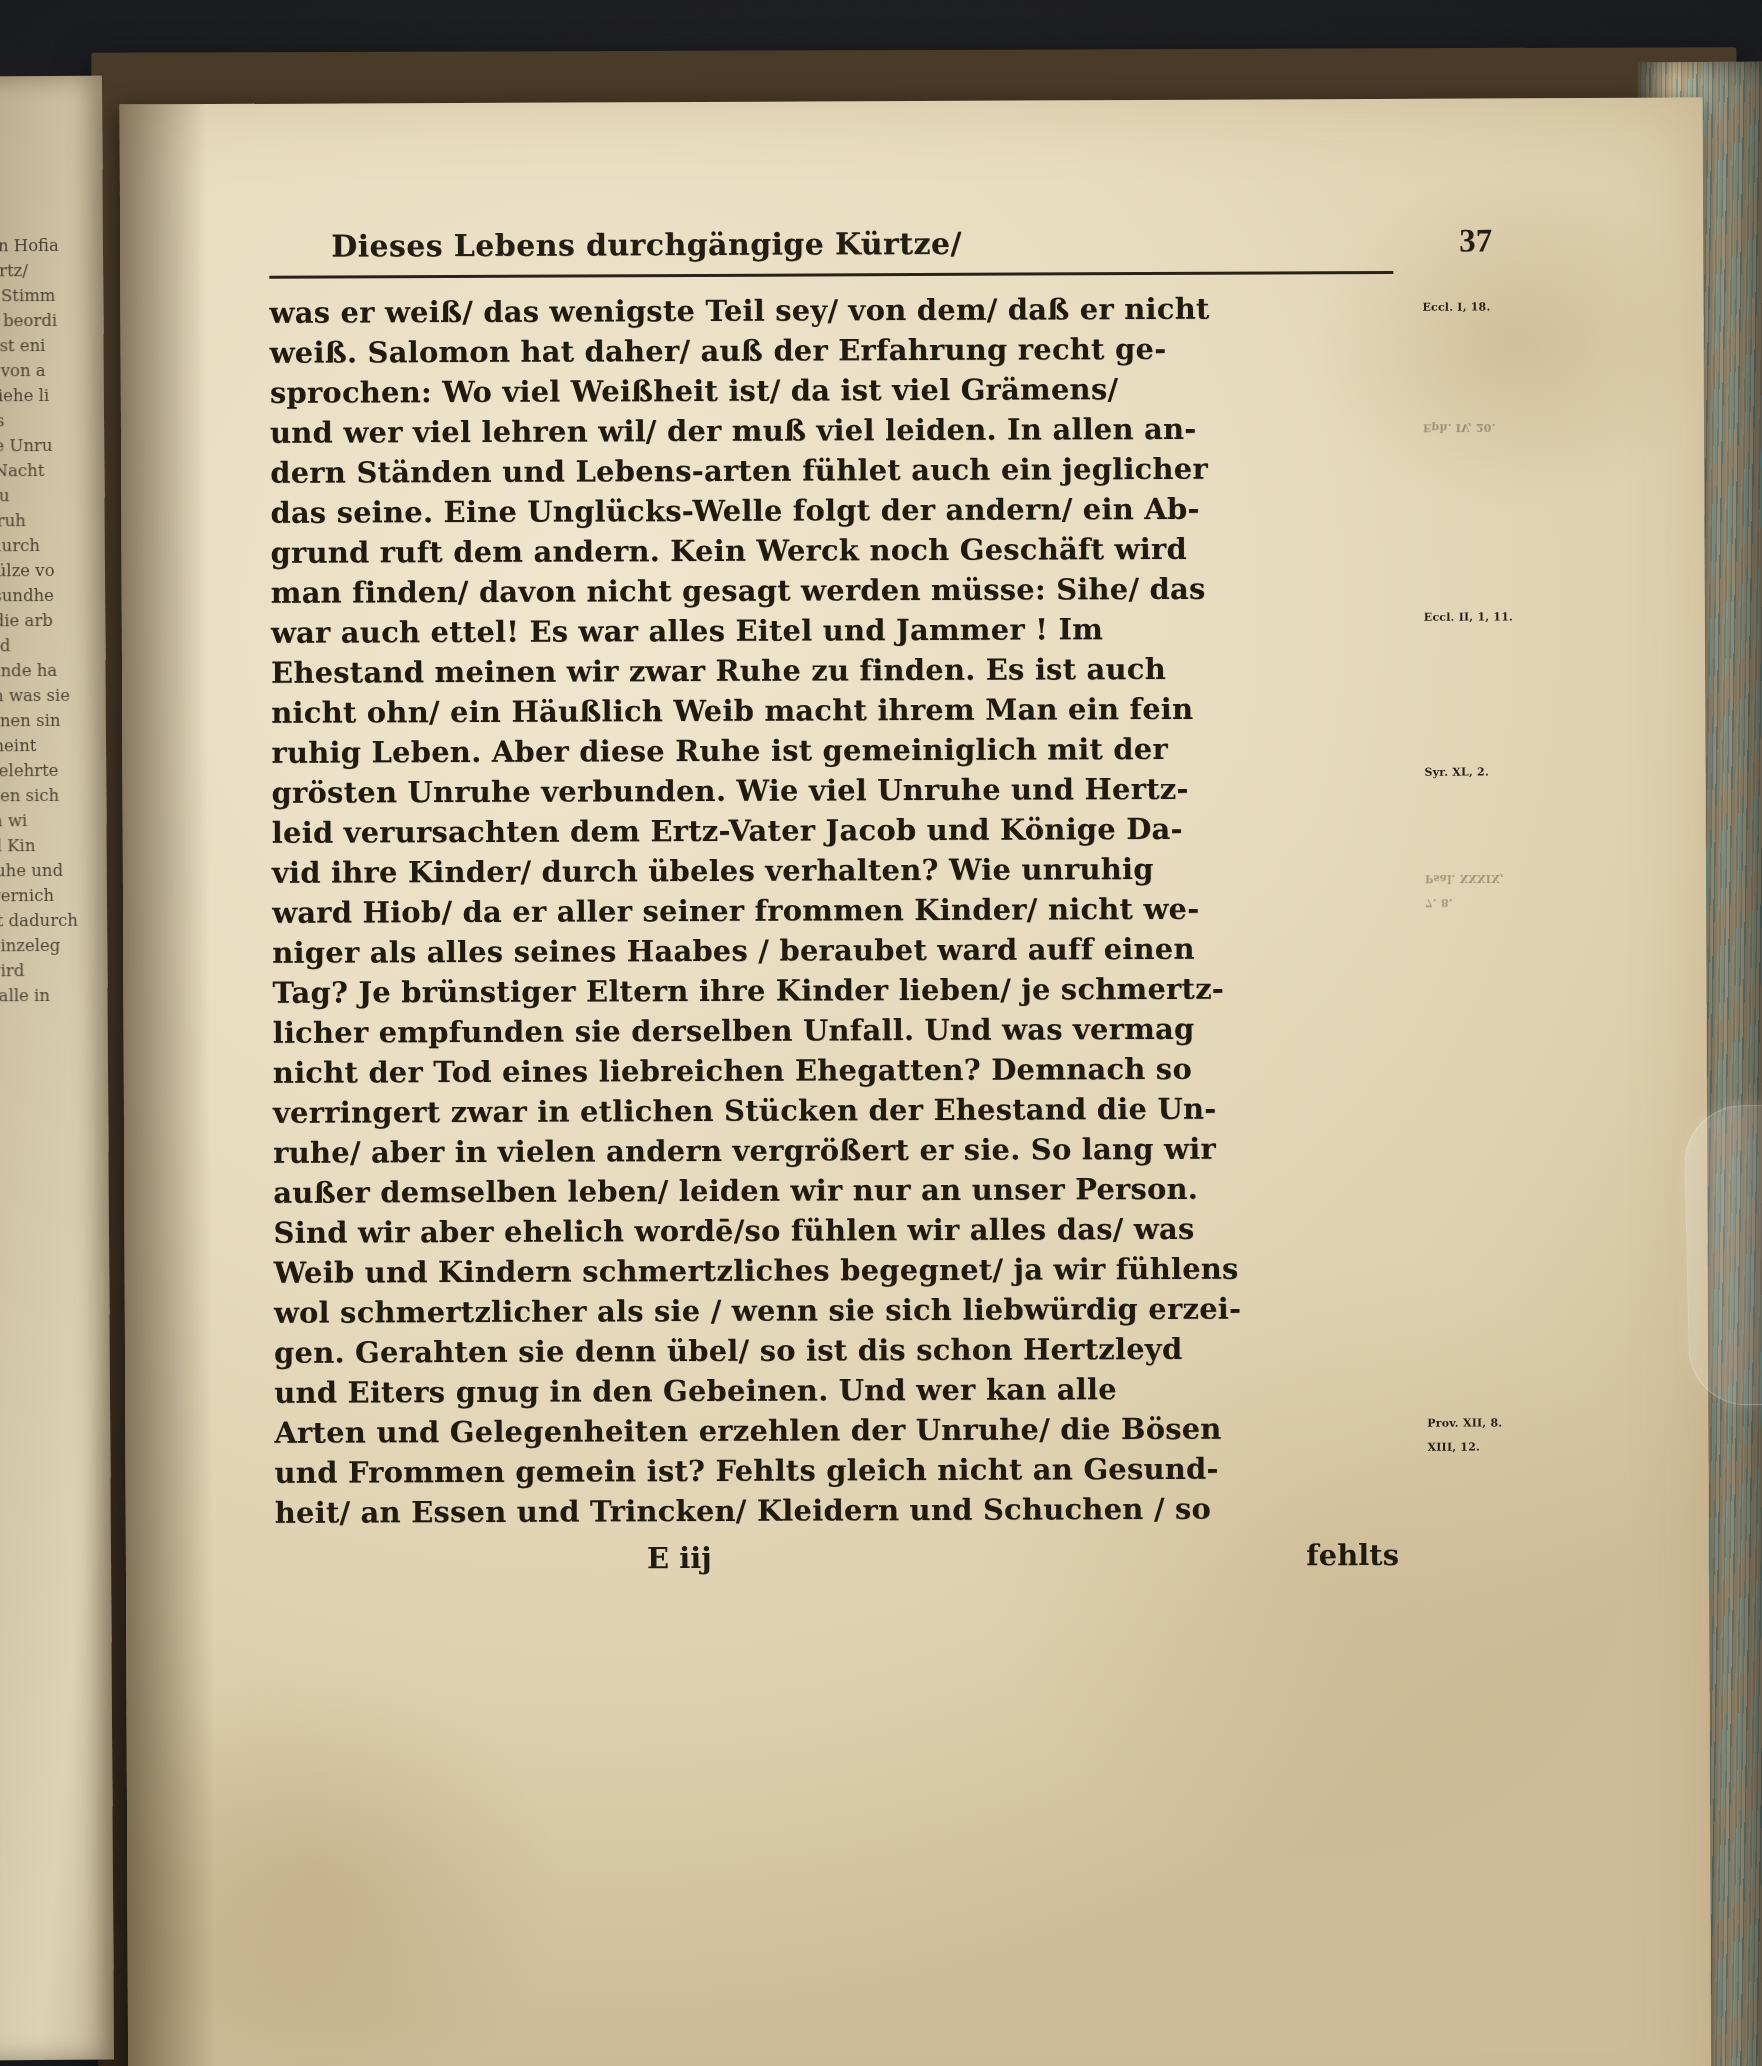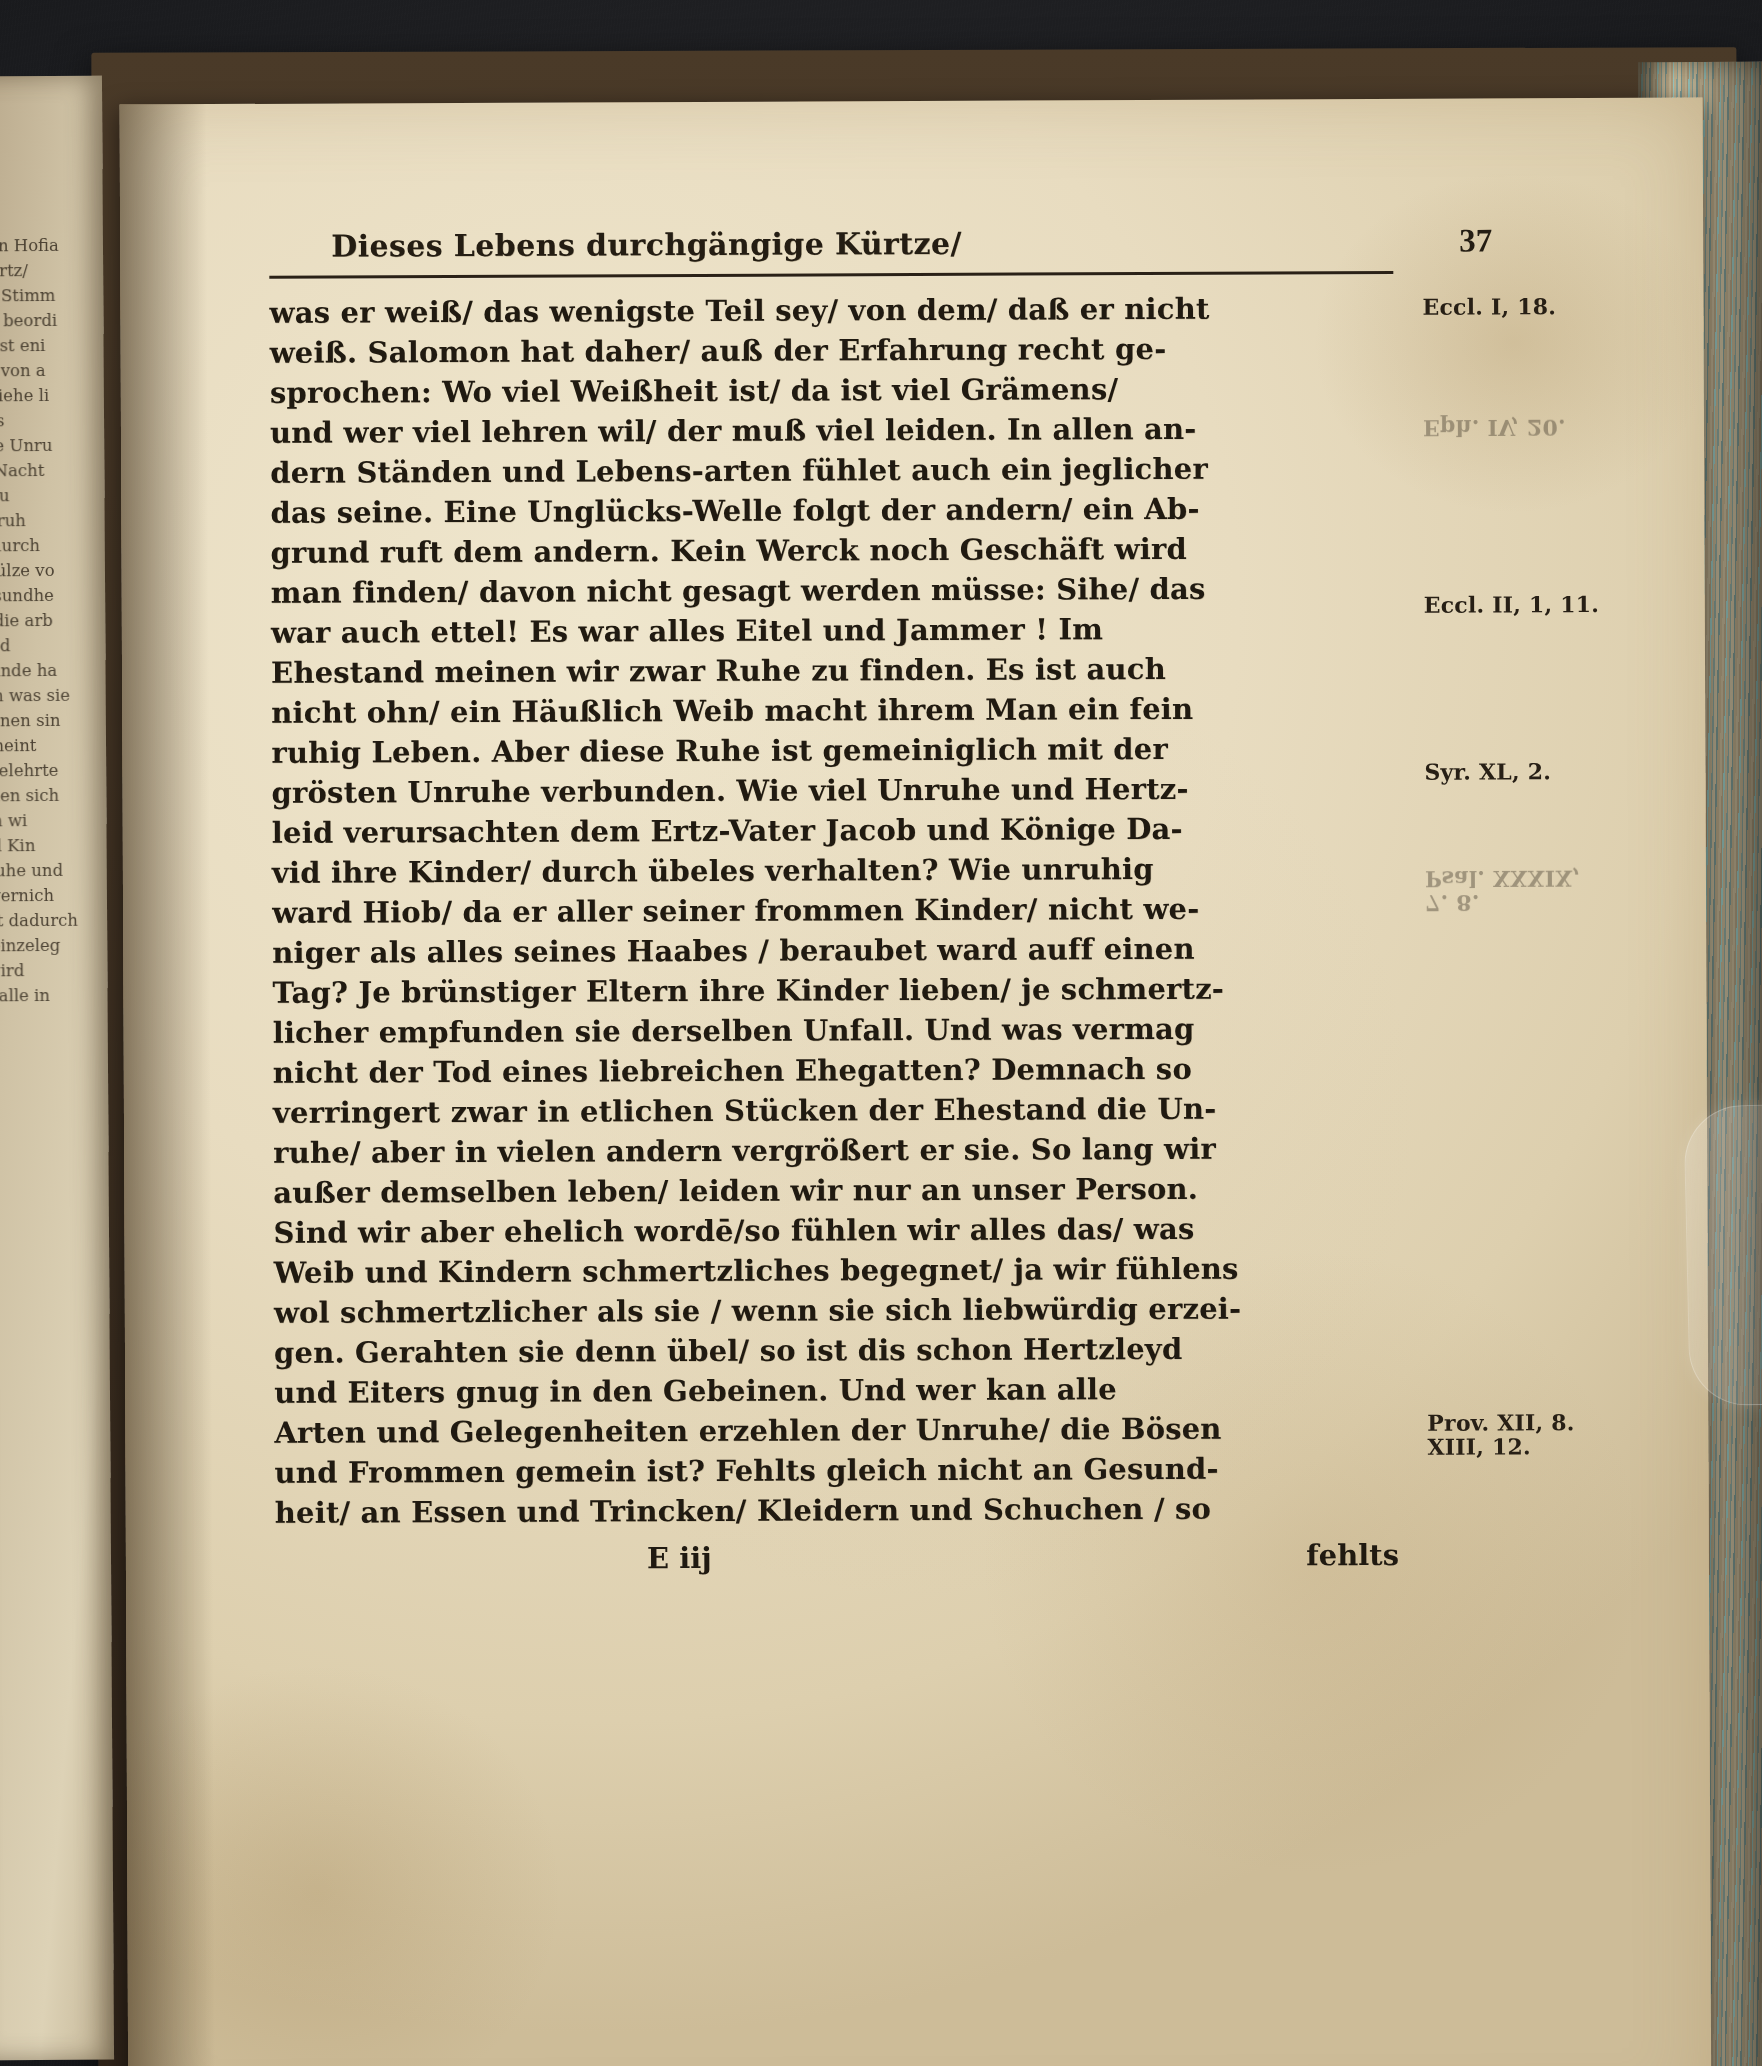--- a/index.html
+++ b/index.html
@@ -199,21 +199,21 @@
   .margin-notes {
     position: absolute;
     left: 1302px;
     top: 124px;
     width: 231px;
   }
   .mnote {
     position: absolute;
     font-family: "DejaVu Serif", serif;
     font-weight: 700;
-    font-size: 22px;
+    font-size: 11px;
     line-height: 21.5px;
     color: #271f15;
     letter-spacing: 0.2px;
   }
   .mnote.faded {
     opacity: .35;
     transform: scaleX(-1) rotate(180deg);
     filter: blur(0.2px);
   }
 
@@ -326,21 +326,21 @@
     <div class="catchword-row">
       <div>E iij</div>
       <div>fehlts</div>
     </div>
 
   </div>
 
   <div class="margin-notes" id="margin-notes">
       <div class="mnote" style="top: 74px;">Eccl. I, 18.</div>
       <div class="mnote faded" style="top: 194px;">Eph. IV, 20.</div>
-      <div class="mnote" style="top: 372px;">Eccl. II, 1, 11.</div>
+      <div class="mnote" style="top: 384px;">Eccl. II, 1, 11.</div>
       <div class="mnote" style="top: 539px;">Syr. XL, 2.</div>
       <div class="mnote faded" style="top: 645px;">Psal. XXXIX,</div>
       <div class="mnote faded" style="top: 669px;">7. 8.</div>
       <div class="mnote" style="top: 1190px;">Prov. XII,   8.</div>
       <div class="mnote" style="top: 1214px;">XIII, 12.</div>
     </div>
 
   <div class="repair-tab"></div>
 </div>
 

